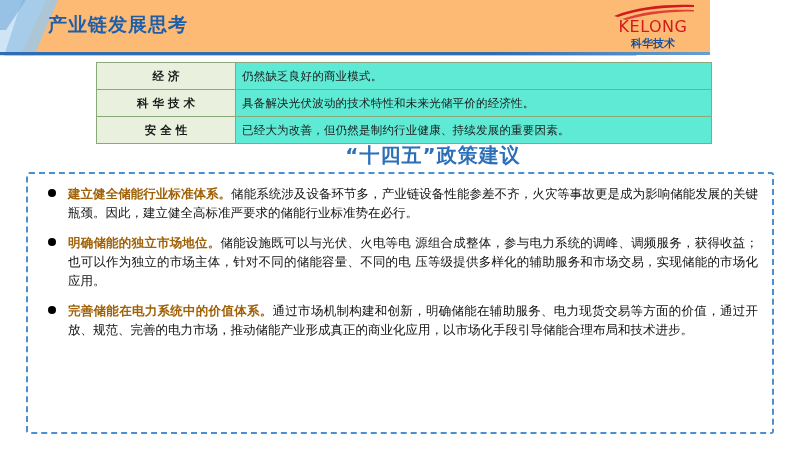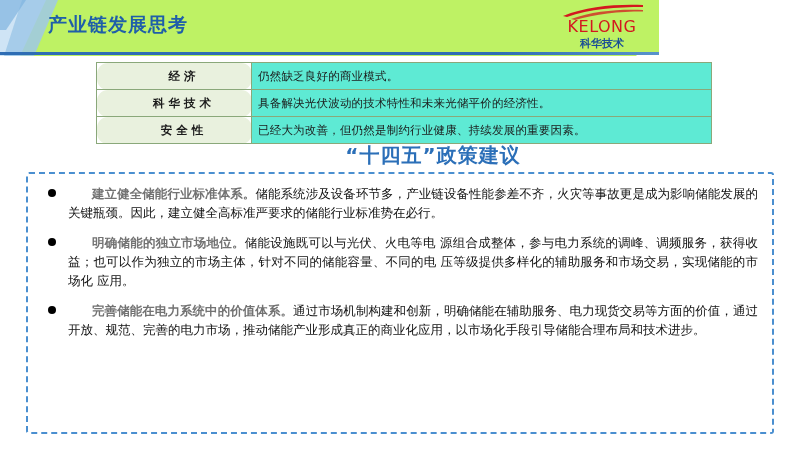--- a/index.html
+++ b/index.html
@@ -12,23 +12,23 @@
     background: #ffffff;
     font-family: "DejaVu Sans", "Liberation Sans", sans-serif;
     overflow: hidden;
     position: relative;
   }
 
   
   .header {
     position: absolute;
     top: 0; left: 0;
-    width: 659px;
+    width: 710px;
     height: 56px;
-    background: #bef264;
+    background: #fdba74;
     overflow: hidden;
   }
   .header-bg-shapes {
     position: absolute;
     top: 0; left: 0;
     width: 800px; height: 56px;
   }
   .title {
     position: absolute;
     left: 48px;
@@ -84,23 +84,22 @@
     font-size: 11.5px;
     color: #1b1b1b;
     padding: 2px 6px;
   }
   .info-table td.label {
     width: 122px;
     background: #e9f1de;
     text-align: center;
     font-weight: bold;
     letter-spacing: 4px;
-    padding-left: 26px;
+    padding-left: 10px;
     color: #1b1b1b;
-    border-radius: 11px;
   }
   .info-table td.value {
     background: #5eead4;
     text-align: left;
     letter-spacing: 0.2px;
   }
 
   
   .section-title {
     position: absolute;
@@ -142,22 +141,21 @@
     position: absolute;
     left: 6px;
     top: 5px;
     width: 8px;
     height: 8px;
     border-radius: 50%;
     background: #000000;
   }
   .lead {
     font-weight: bold;
-    color: #737373;
-    margin-left: 24px;
+    color: #a16207;
   }
 </style>
 </head>
 <body>
 
 <div class="header">
   <svg class="header-bg-shapes" viewBox="0 0 800 56" preserveAspectRatio="none">
     <polygon points="0,0 46,0 20,56 0,56" fill="#cfe4f5"></polygon>
     <polygon points="22,0 58,0 34,56 4,56" fill="#9fc8e8" opacity="0.85"></polygon>
     <polygon points="0,0 26,0 6,30 0,30" fill="#7fb3e0" opacity="0.7"></polygon>

